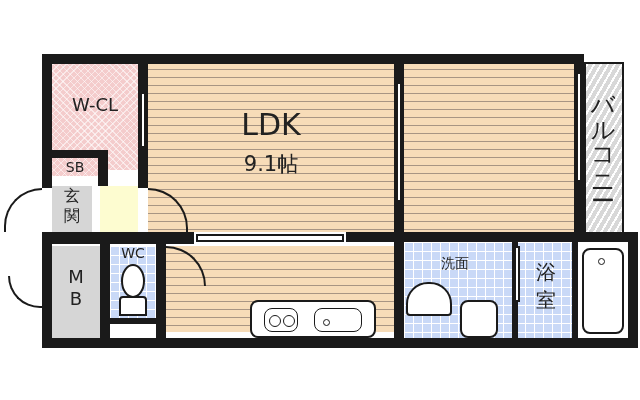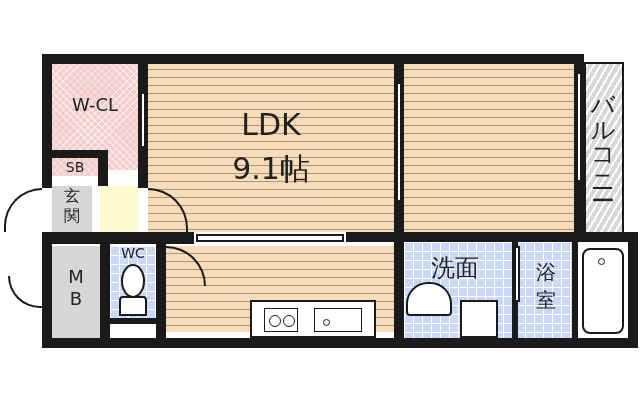--- a/index.html
+++ b/index.html
@@ -1,17 +1,17 @@
 <!DOCTYPE html>
 <html><head>
 <meta charset="utf-8">
 <style>
   html,body{margin:0;padding:0;background:#fff;}
   body{width:640px;height:400px;position:relative;overflow:hidden;font-family:"DejaVu Sans",sans-serif;}
-  .abs{position:absolute;}
+  .abs{position:absolute;border-radius:8px;}
   .wall{position:absolute;background:#1a1a1a;}
   .floor{position:absolute;background:repeating-linear-gradient(to bottom,#f7dcb8 0px,#f7dcb8 7px,#a89583 7px,#a89583 8px);}
   .pink{position:absolute;background-color:#f4cccc;background-image:repeating-linear-gradient(45deg,rgba(255,255,255,.55) 0 1px,transparent 1px 5px),repeating-linear-gradient(-45deg,rgba(255,255,255,.55) 0 1px,transparent 1px 5px);}
   .tile{position:absolute;background-color:#c9d9f7;background-image:linear-gradient(#fff 1px,transparent 1px),linear-gradient(90deg,#fff 1px,transparent 1px);background-size:9px 9px;}
   .gray{position:absolute;background:#d6d6d6;}
   .hatch{position:absolute;background-color:#d8d8d8;background-image:repeating-linear-gradient(-60deg,#fff 0 2px,transparent 2px 6px);border:2px solid #1a1a1a;}
   .yellow{position:absolute;background:#fdfcd0;}
   .lbl{position:absolute;color:#222;text-align:center;line-height:1;}
   .door-arc{position:absolute;border:2px solid #1a1a1a;box-sizing:border-box;}
   .win{position:absolute;background:#fff;border:2px solid #1a1a1a;box-sizing:border-box;}
@@ -87,18 +87,18 @@
   <div class="win" style="left:514px;top:246px;width:6px;height:56px;"></div>
 
   <div class="lbl" style="left:52px;top:96px;width:86px;font-size:18px;">W-CL</div>
   <div class="lbl" style="left:52px;top:160px;width:46px;font-size:14px;">SB</div>
   <div class="lbl" style="left:52px;top:188px;width:40px;font-size:16px;">玄</div>
   <div class="lbl" style="left:52px;top:208px;width:40px;font-size:16px;">関</div>
   <div class="lbl" style="left:52px;top:268px;width:48px;font-size:18px;">M</div>
   <div class="lbl" style="left:52px;top:290px;width:48px;font-size:18px;">B</div>
   <div class="lbl" style="left:110px;top:246px;width:46px;font-size:14px;">WC</div>
   <div class="lbl" style="left:148px;top:110px;width:246px;font-size:30px;">LDK</div>
-  <div class="lbl" style="left:148px;top:154px;width:246px;font-size:30px;">9.1帖</div>
+  <div class="lbl" style="left:148px;top:154px;width:246px;font-size:21px;">9.1帖</div>
   <div class="lbl" style="left:586px;top:78px;width:34px;font-size:24px;writing-mode:vertical-rl;line-height:34px;">バルコニー</div>
-  <div class="lbl" style="left:420px;top:256px;width:70px;font-size:24px;">洗面</div>
+  <div class="lbl" style="left:420px;top:256px;width:70px;font-size:14px;">洗面</div>
   <div class="lbl" style="left:526px;top:262px;width:40px;font-size:20px;">浴</div>
   <div class="lbl" style="left:526px;top:290px;width:40px;font-size:20px;">室</div>
 </div>
 
 </body></html>

